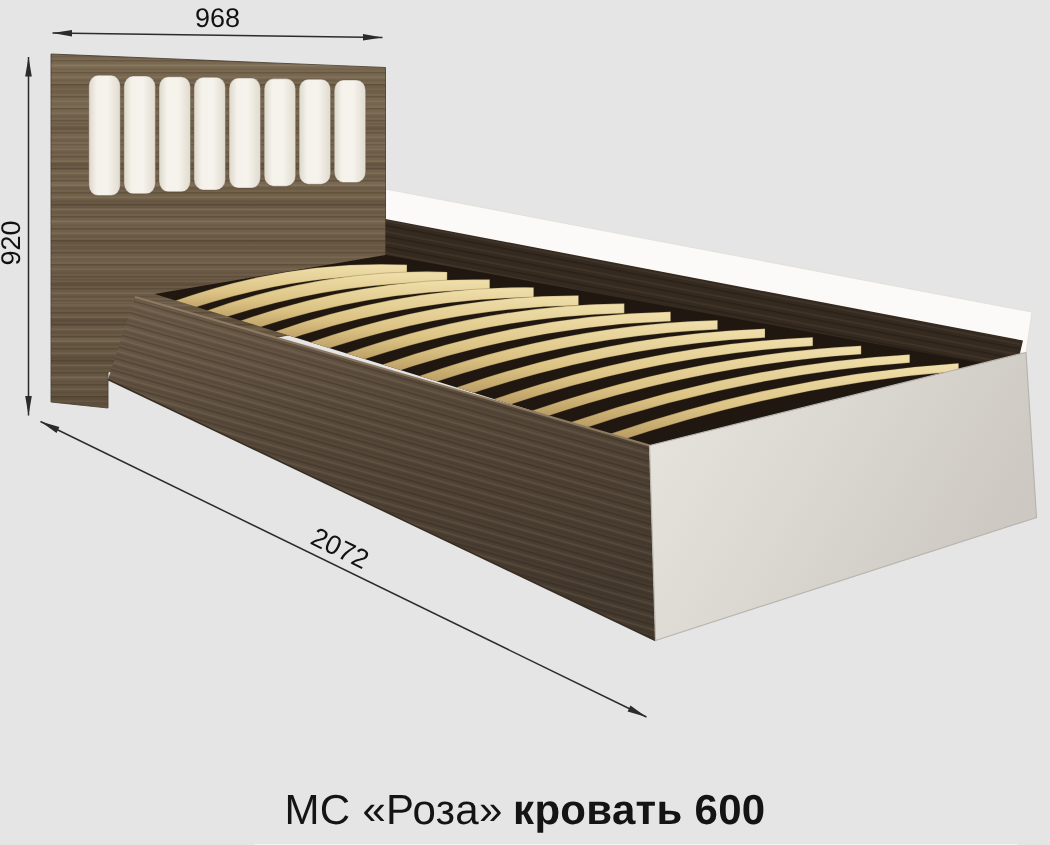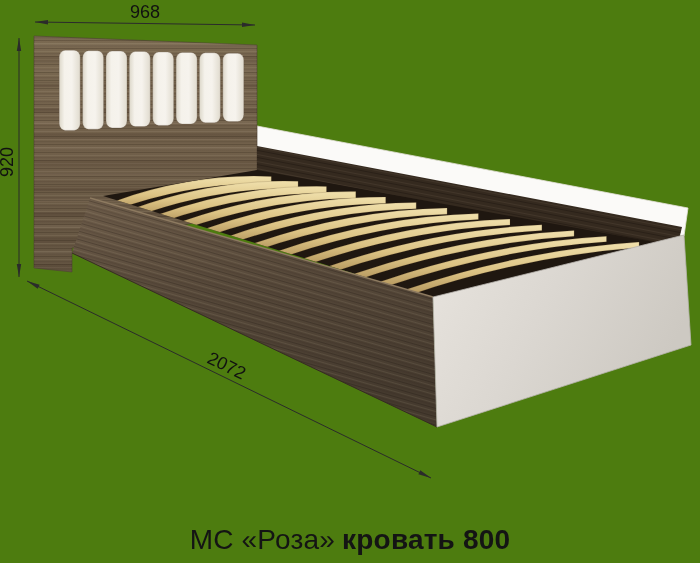--- a/index.html
+++ b/index.html
@@ -1,16 +1,16 @@
 <!DOCTYPE html>
 <html><head>
 <meta charset="utf-8">
 <style>
   html,body{margin:0;padding:0;background:#ffffff;}
-  .page{position:relative;width:700px;height:563px;background:#4d7c0f;overflow:hidden;
+  .page{position:relative;width:700px;height:563px;background:#e5e5e5;overflow:hidden;
         font-family:"Liberation Sans",sans-serif;}
   .drawing{position:absolute;left:0;top:0;}
   .caption{position:absolute;left:0;top:524px;width:700px;text-align:center;
            font-size:28px;color:#141414;letter-spacing:0.2px;white-space:nowrap;}
   .caption .reg{font-weight:400;text-align:center;}
   .caption .b{font-weight:700;margin-left:7px;}
   text.dim{font-size:18px;fill:#111111;font-family:"Liberation Sans",sans-serif;}
 </style>
 </head>
 <body>
@@ -129,15 +129,15 @@
         <polygon points="27,281 37.7,288.7 39.6,284.7" fill="#2b2b2b"></polygon>
         <polygon points="431,478 420.3,470.3 418.4,474.3" fill="#2b2b2b"></polygon>
       </g>
 
     <text class="dim" x="145" y="18" text-anchor="middle">968</text>
     <text class="dim" x="13" y="162" text-anchor="middle" transform="rotate(-90 13 162)">920</text>
     <text class="dim" x="224" y="371" text-anchor="middle" transform="rotate(26.2 224 371)">2072</text>
   </svg>
 
   <div class="caption">
-    <span class="reg">МС «Роза»</span><span class="b">кровать 800</span>
+    <span class="reg">МС «Роза»</span><span class="b">кровать 600</span>
   </div>
 </div>
 
 </body></html>

